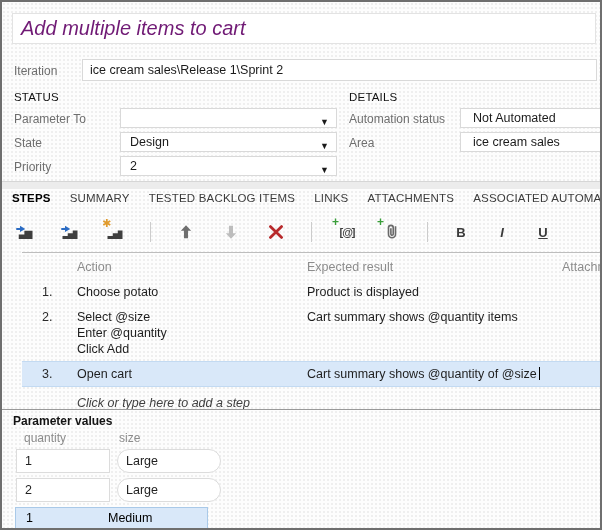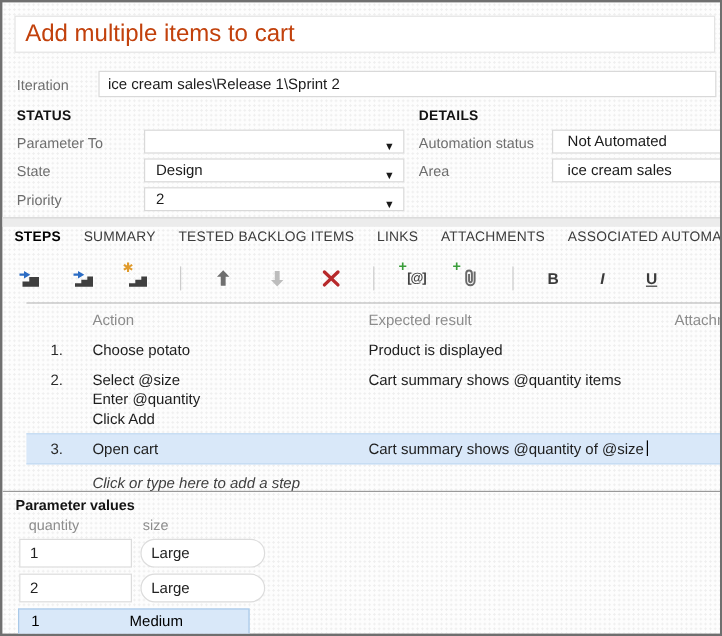--- a/index.html
+++ b/index.html
@@ -11,35 +11,35 @@
     border:2px solid #6f6f6f; overflow:hidden;
     background-color:#fdfdfd;
     background-image:radial-gradient(circle,#efefef 0.8px,transparent 0.9px);
     background-size:4px 4px;
   }
 
   
   .title-box {
     position:absolute; top:11px; left:10px; right:4px; height:31px;
     background:#fff; border:1px solid #e3e3e3;
-    font-size:20px; color:#c2410c; line-height:29px; padding-left:8px;
-    white-space:nowrap; overflow:hidden;
+    font-size:20px; color:#701a75; line-height:29px; padding-left:8px;
+    white-space:nowrap; overflow:hidden;font-style:italic;
   }
 
   
   .lbl { color:#6e6e6e; font-size:12px; }
   .iteration-label { position:absolute; top:62px; left:12px; }
   .iteration-field {
     position:absolute; top:57px; left:80px; right:3px; height:22px;
     background:#fff; border:1px solid #d9d9d9;
     font-size:12.5px; color:#1b1b1b; line-height:20px; padding-left:7px;
   }
 
   
-  .sec-head { position:absolute; font-size:11.5px; font-weight:700; color:#111; letter-spacing:.2px; }
+  .sec-head { position:absolute; font-size:11.5px; font-weight:400; color:#111; letter-spacing:.2px; }
   .status-head { top:89px; left:12px; }
   .details-head { top:89px; left:347px; }
 
   .f-label { position:absolute; font-size:12px; color:#6e6e6e; }
   .dd {
     position:absolute; left:118px; width:217px; height:20px;
     background:#fff; border:1px solid #d9d9d9;
     font-size:12.5px; color:#1b1b1b; line-height:18px; padding-left:9px;
   }
   .dd .arrow {

